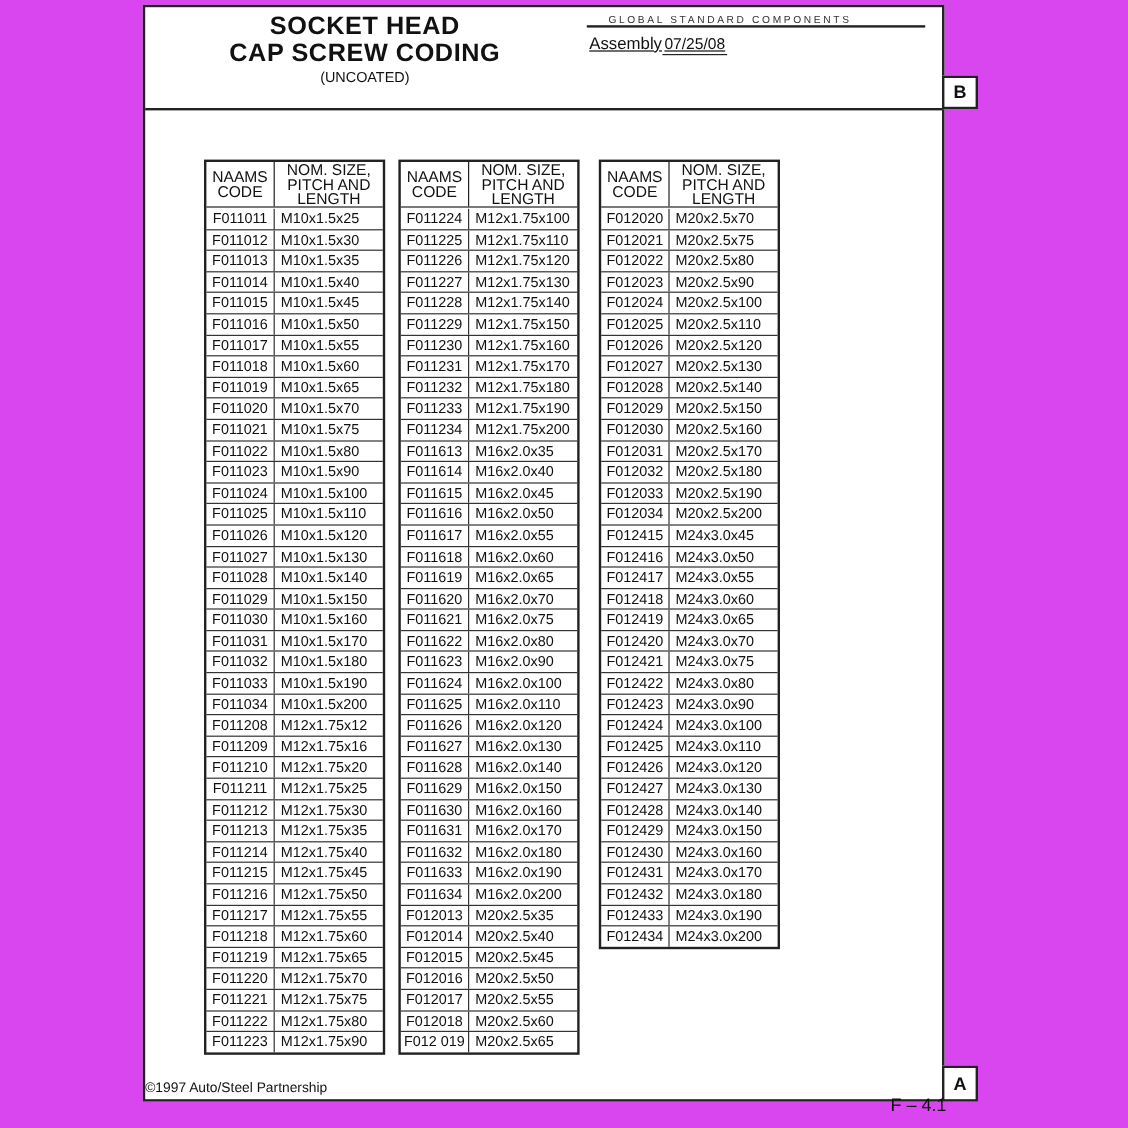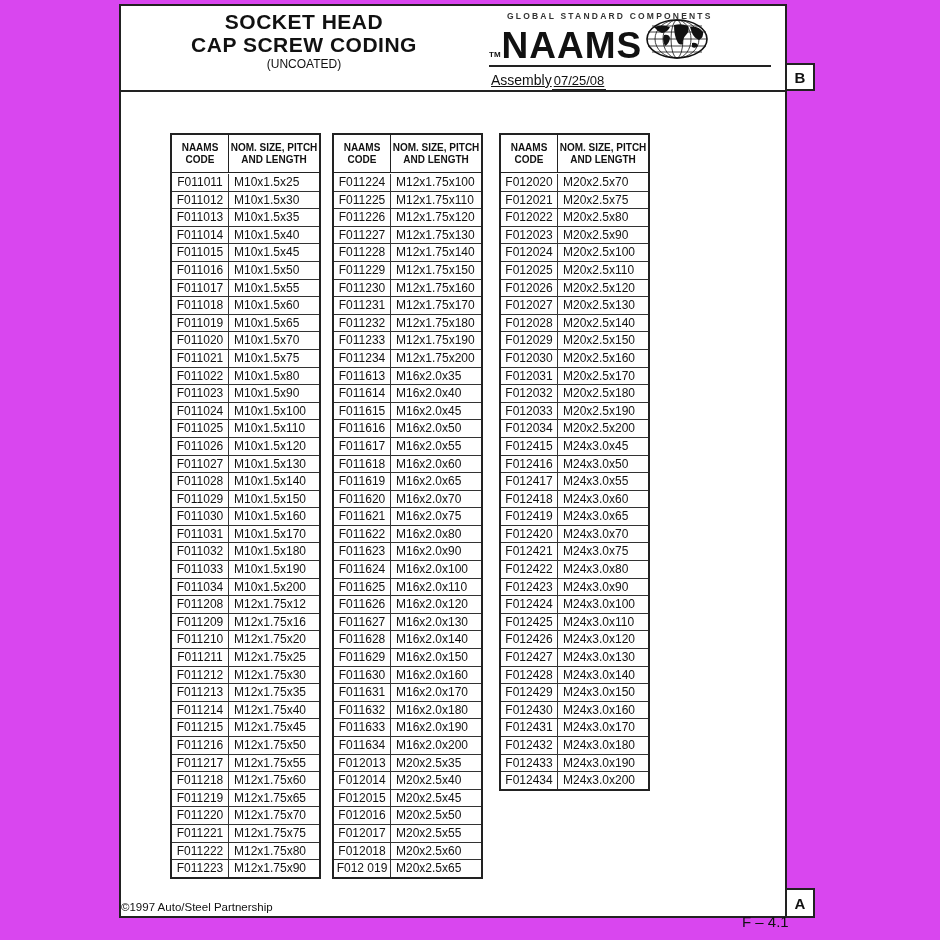--- a/index.html
+++ b/index.html
@@ -13,21 +13,21 @@
 
   
   .header { position:absolute; left:0; top:0; width:100%; height:86px;
             border-bottom:2px solid #222; }
   .title-block { position:absolute; left:28px; top:4px; width:310px; text-align:center; }
   .title-line { font-size:21px; font-weight:bold; line-height:23px; letter-spacing:0.5px; }
   .subtitle   { font-size:12px; line-height:14px; margin-top:1px; }
 
   .brand-block { position:absolute; left:368px; top:5px; width:282px; }
   .brand-tagline { font-size:8.5px; letter-spacing:2.2px; color:#333; padding-left:18px;
-                   white-space:nowrap;font-weight:bold; }
+                   white-space:nowrap; }
   .brand-row { display:flex; align-items:flex-end; margin-top:-2px; }
   .brand-tm { font-size:8px; font-weight:bold; margin-right:1px; margin-bottom:6px; }
   .brand-name { font-size:37px; font-weight:bold; letter-spacing:1px; line-height:38px; }
   .brand-globe { margin-left:4px; margin-bottom:2px; }
   .brand-rule { border-bottom:2px solid #222; margin-top:0px; }
   .brand-sub { display:flex; justify-content:flex-start; align-items:baseline;
                margin-top:5px; padding-left:2px;text-decoration:underline; }
   .brand-dept { font-size:14px; }
   .brand-date { font-size:13px; border-bottom:1.5px solid #222; padding:0 2px 1px 2px; }
 
@@ -35,21 +35,21 @@
         border:2px solid #222; display:flex; align-items:center; justify-content:center;
         font-size:15px; font-weight:bold; }
   .rev-badge  { left:785px; top:63px; }
   .zone-badge { left:785px; top:888px; height:30px; }
 
   
   .ctable { position:absolute; top:133px; width:151px; border:2px solid #222; background:#fff; }
   .t1 { left:170px; }  .t2 { left:332px; }  .t3 { left:499px; }
   .thead { display:flex; height:38px; border-bottom:1px solid #222; }
   .th { display:flex; align-items:center; justify-content:center; text-align:center;
-        font-weight:bold; font-size:10px; line-height:12px; }
+        font-weight:normal; font-size:13px; line-height:12px; }
   .th.c0 { width:57px; border-right:1px solid #222; }
   .th.c1 { width:90px; }
   .trow { display:flex; height:17.6px; border-top:1px solid #333; }
   .trow:first-child { border-top:none;align-items:flex-end; }
   .tcell { font-size:12px; line-height:16.5px; white-space:nowrap; overflow:hidden; }
   .tcell.c0 { width:57px; border-right:1px solid #333; text-align:center; }
   .tcell.c1 { width:90px; padding-left:5px; }
 
   
   .copyright { position:absolute; left:121px; top:901px; font-size:11.5px; color:#111; }
@@ -64,38 +64,20 @@
 
     <div class="header">
       <div class="title-block">
         <div class="title-line">SOCKET HEAD</div>
         <div class="title-line">CAP SCREW CODING</div>
         <div class="subtitle">(UNCOATED)</div>
       </div>
 
       <div class="brand-block">
         <div class="brand-tagline">GLOBAL STANDARD COMPONENTS</div>
-        <div class="brand-row">
-          <span class="brand-tm">TM</span>
-          <span class="brand-name">NAAMS</span>
-          <span class="brand-globe">
-            <svg width="62" height="40" viewBox="0 0 62 40">
-              <ellipse cx="31" cy="20" rx="30" ry="19" fill="none" stroke="#111" stroke-width="1.6"></ellipse>
-              <ellipse cx="31" cy="20" rx="22" ry="19" fill="none" stroke="#111" stroke-width="0.8"></ellipse>
-              <ellipse cx="31" cy="20" rx="14" ry="19" fill="none" stroke="#111" stroke-width="0.8"></ellipse>
-              <ellipse cx="31" cy="20" rx="6" ry="19" fill="none" stroke="#111" stroke-width="0.8"></ellipse>
-              <path d="M2 13 H60 M1 20 H61 M2 27 H60 M6 33 H56 M6 7 H56" stroke="#111" stroke-width="0.8" fill="none"></path>
-              <path d="M8 8 Q16 5 24 8 Q22 13 16 14 Q11 12 8 8 Z" fill="#111"></path>
-              <path d="M18 16 Q23 15 24 19 Q23 25 19 27 Q16 21 18 16 Z" fill="#111"></path>
-              <path d="M28 6 Q36 4 42 7 Q44 12 40 16 Q36 20 37 25 Q33 27 31 22 Q28 16 28 6 Z" fill="#111"></path>
-              <path d="M44 8 Q53 7 57 13 Q58 18 53 21 Q48 19 46 14 Z" fill="#111"></path>
-              <path d="M46 24 Q51 23 52 27 Q49 30 46 28 Z" fill="#111"></path>
-            </svg>
-          </span>
-        </div>
         <div class="brand-rule"></div>
         <div class="brand-sub">
           <span class="brand-dept">Assembly</span>
           <span class="brand-date">07/25/08</span>
         </div>
       </div>
     </div>
 
   </div>
 

